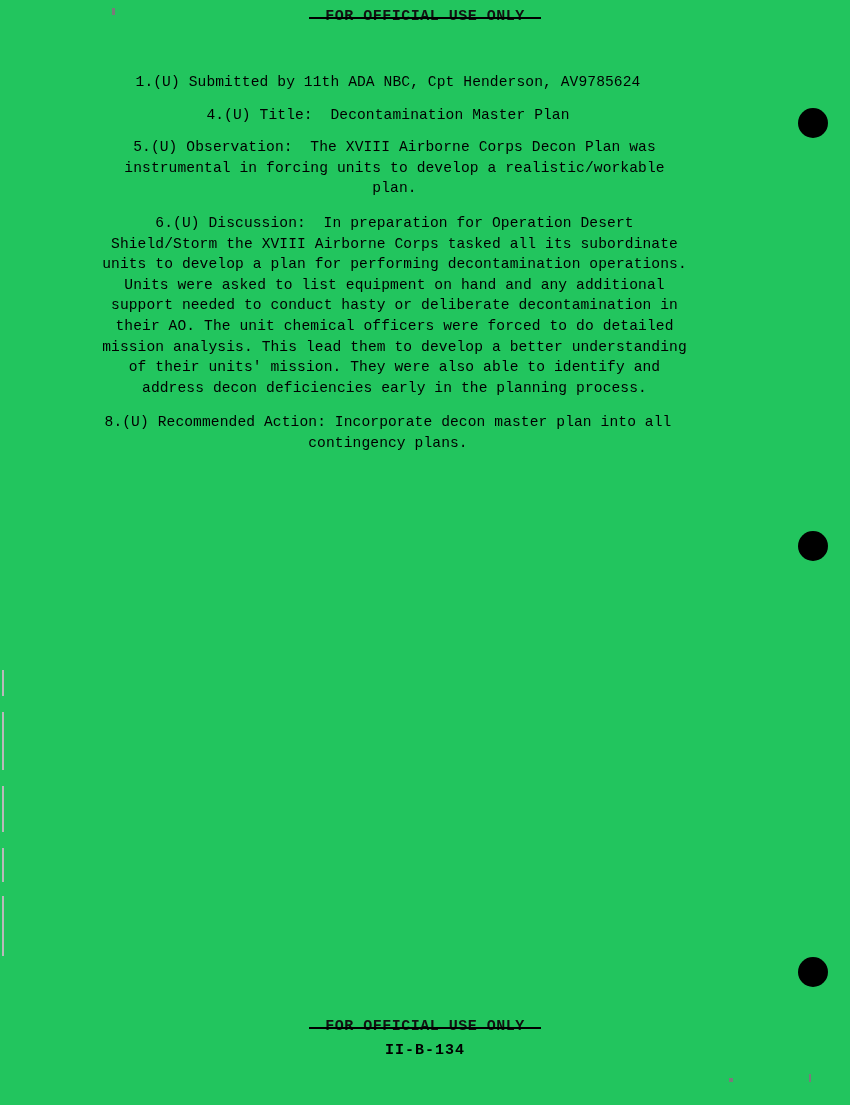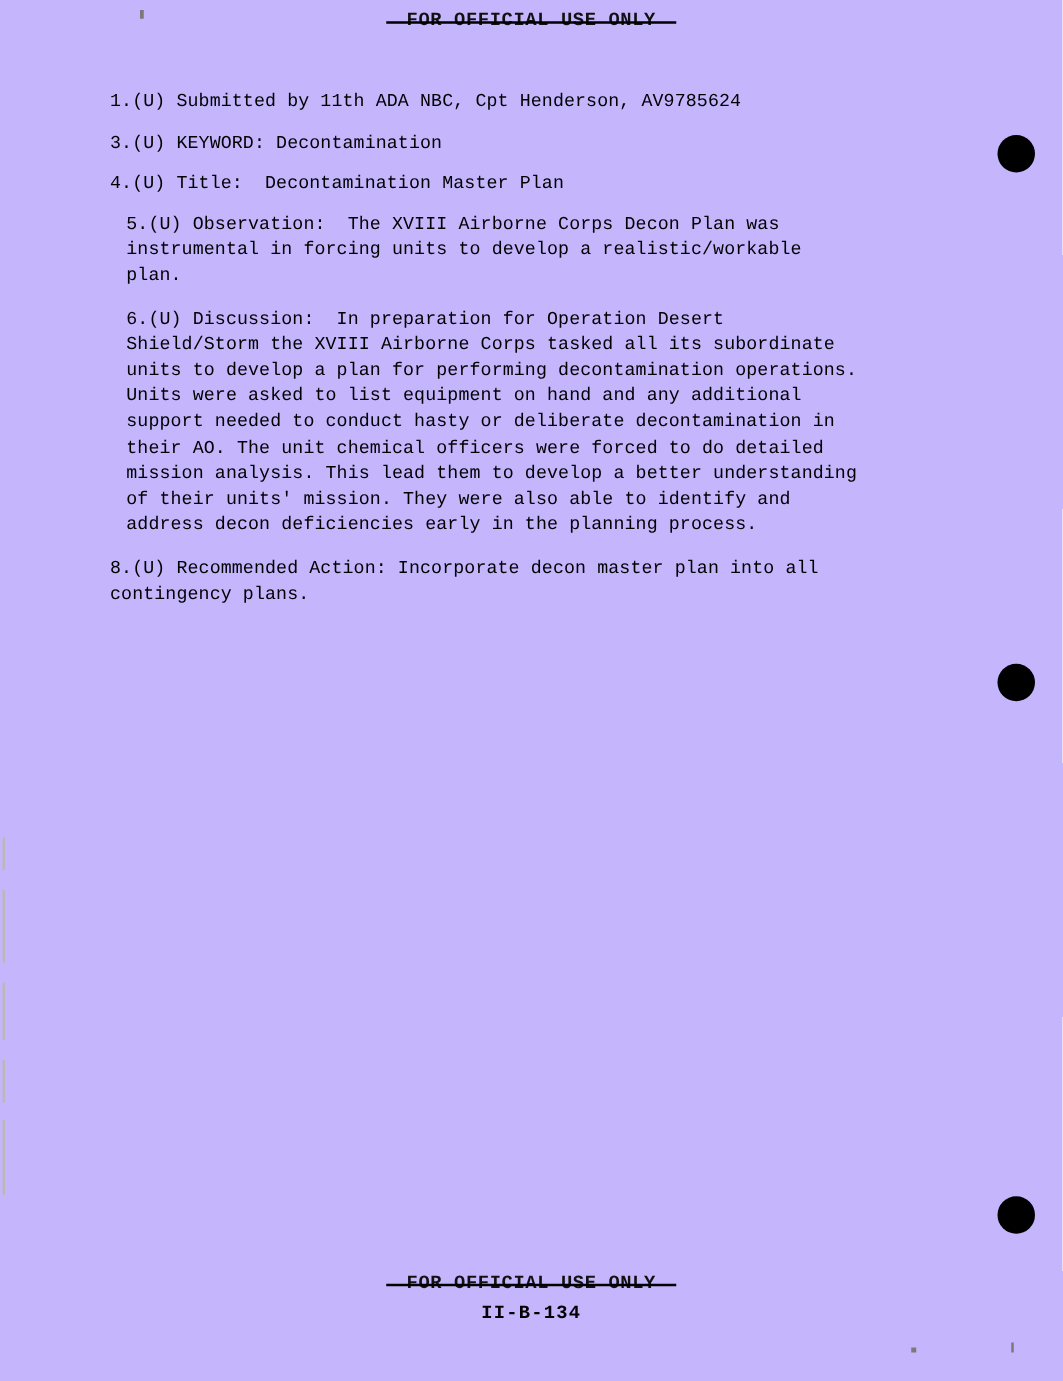--- a/index.html
+++ b/index.html
@@ -4,21 +4,21 @@
 <style>
   html, body {
     margin: 0;
     padding: 0;
     background: #ffffff;
   }
   .page {
     position: relative;
     width: 850px;
     height: 1105px;
-    background: #c4b5fd;
+    background: #22c55e;
     overflow: hidden;
     font-family: "Liberation Mono", "DejaVu Sans Mono", monospace;
     color: #000000;
     text-decoration: underline;
   }
 
   
   .stamp {
     position: absolute;
     font-family: "Liberation Mono", "DejaVu Sans Mono", monospace;
@@ -62,22 +62,23 @@
     font-family: "Liberation Mono", "DejaVu Sans Mono", monospace;
     font-size: 15px;
     font-weight: bold;
     letter-spacing: 1px;
   }
 
   
   .body-text {
     position: absolute;
     top: 72px;
-    left: 88px;
+    left: 68px;
     width: 640px;
+    text-align: center;
   }
   .para {
     font-family: "Liberation Mono", "DejaVu Sans Mono", monospace;
     font-size: 14.6px;
     line-height: 20.6px;
     white-space: pre-wrap;
     margin: 0 0 12px 0;
     letter-spacing: 0.1px;
   }
   .para.block {
@@ -109,21 +110,20 @@
 </style>
 </head>
 <body>
 
 <div class="page">
 
   <div class="stamp" id="header-stamp"><span class="strike">FOR OFFICIAL USE ONLY</span></div>
 
   <div class="body-text">
     <p class="para">1.(U) Submitted by 11th ADA NBC, Cpt Henderson, AV9785624</p>
-    <p class="para">3.(U) KEYWORD: Decontamination</p>
     <p class="para">4.(U) Title:  Decontamination Master Plan</p>
     <p class="para block">5.(U) Observation:  The XVIII Airborne Corps Decon Plan was
 instrumental in forcing units to develop a realistic/workable
 plan.</p>
     <p class="para block">6.(U) Discussion:  In preparation for Operation Desert
 Shield/Storm the XVIII Airborne Corps tasked all its subordinate
 units to develop a plan for performing decontamination operations.
 Units were asked to list equipment on hand and any additional
 support needed to conduct hasty or deliberate decontamination in
 their AO. The unit chemical officers were forced to do detailed

